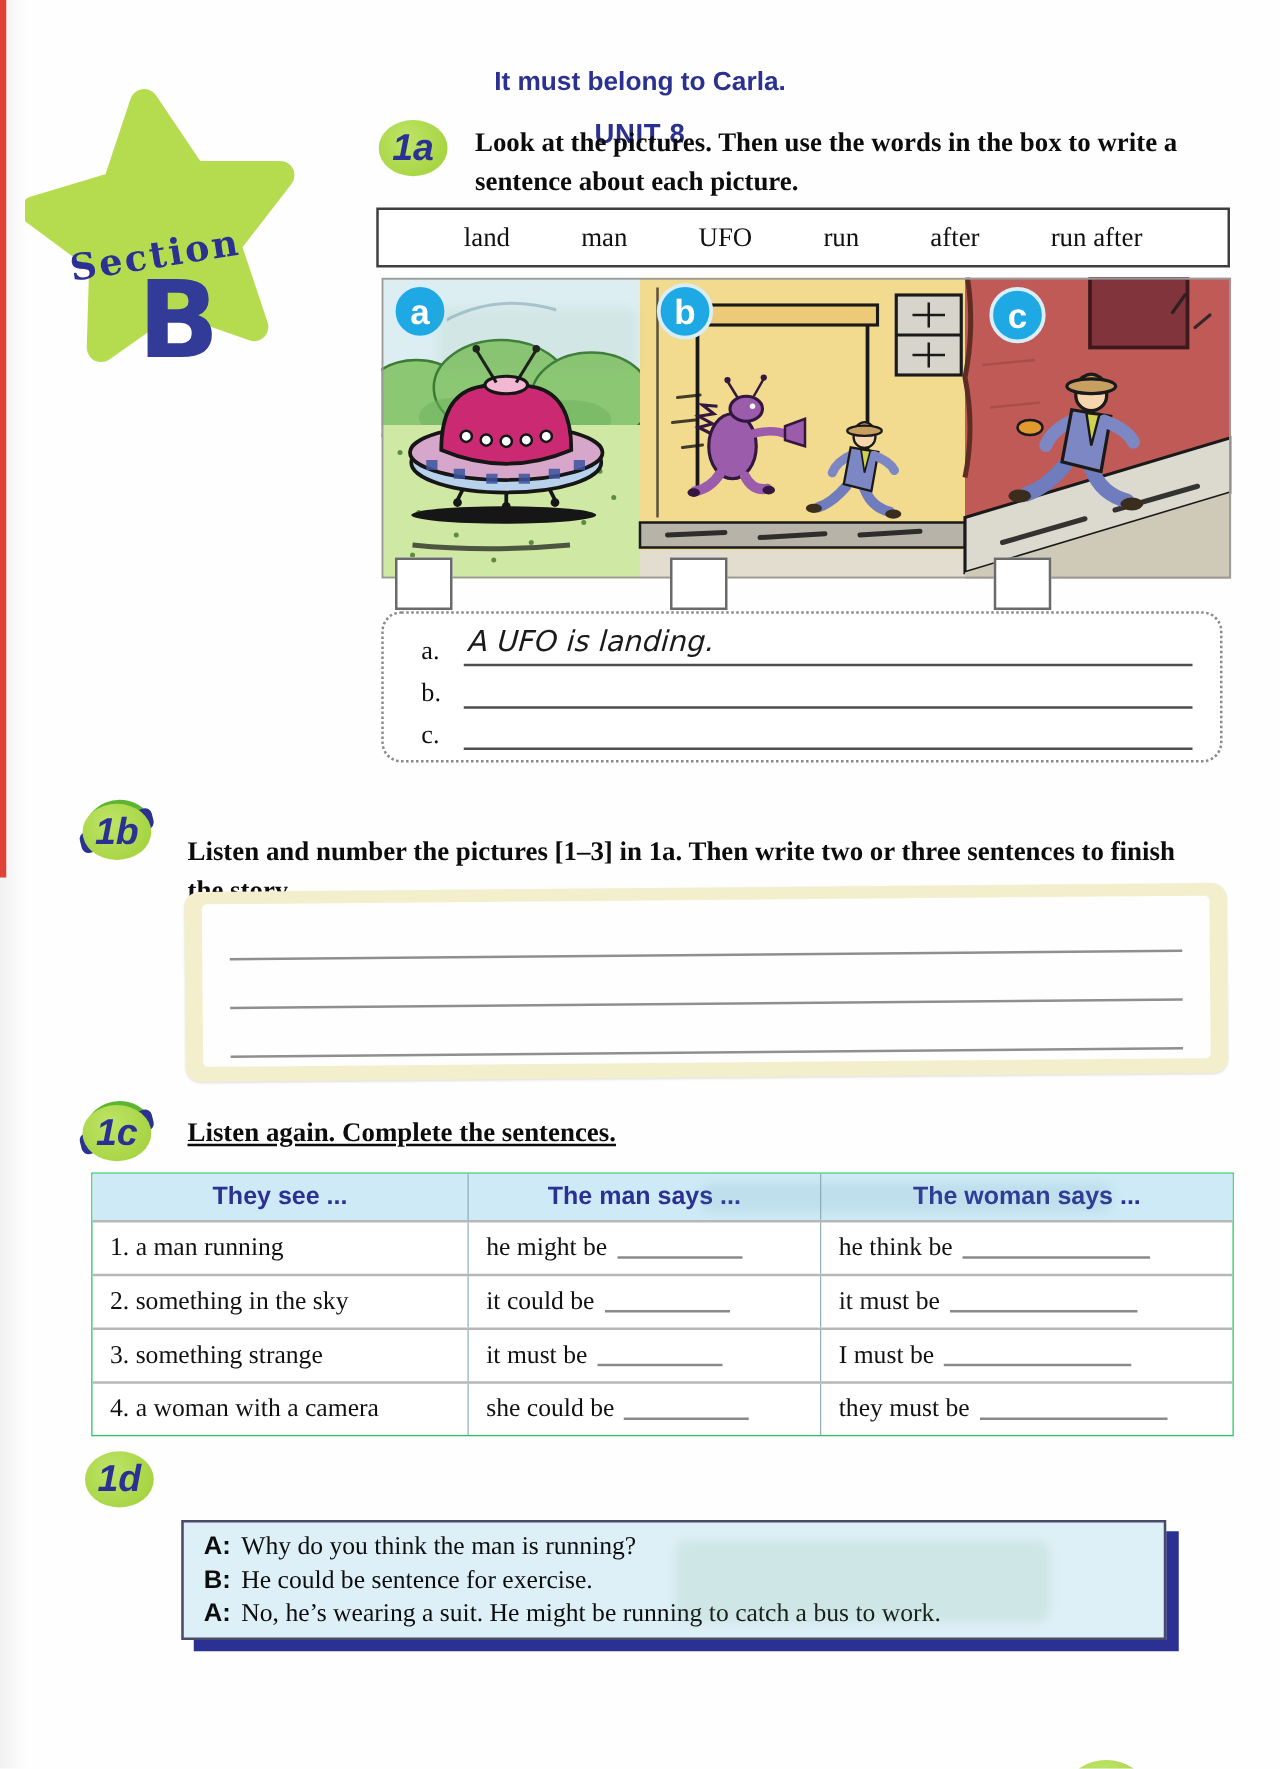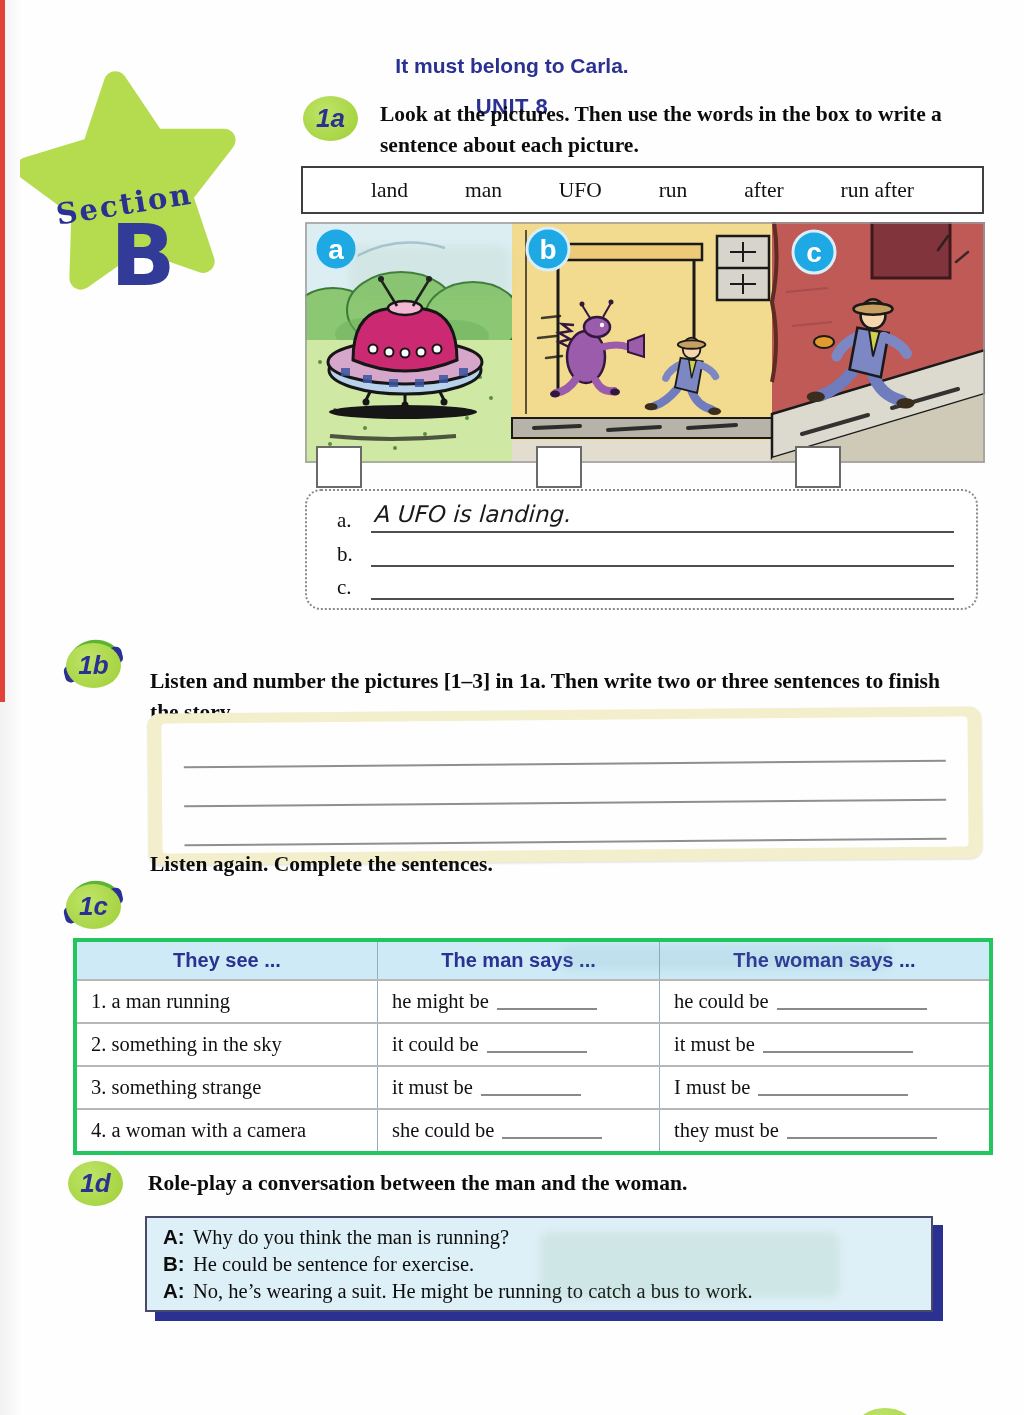--- a/index.html
+++ b/index.html
@@ -21,21 +21,21 @@
 
   
   .star-wrap{position:absolute;left:20px;top:66px;width:220px;height:232px;}
 
   
   .badge{
     position:absolute;width:55px;height:45px;border-radius:50%;
     background:radial-gradient(circle at 40% 35%, #bfe468, #9ecf35);
     display:flex;align-items:center;justify-content:center;
     color:#2b3192;font-family:"Liberation Sans",sans-serif;font-weight:800;
-    font-style:italic;font-size:26px;z-index:3;
+    font-style:italic;font-size:30px;z-index:3;
   }
   .hp{position:absolute;z-index:2;transform:rotate(-14deg);}
 
   .instr{position:absolute;font-weight:700;font-size:21.5px;line-height:1.42;color:#0c0c0c;}
 
   
   .word-box{
     position:absolute;left:301px;top:166px;width:683px;height:48px;
     border:2px solid #3f3f3f;display:flex;align-items:center;
     justify-content:space-between;padding:0 68px;box-sizing:border-box;
@@ -63,21 +63,21 @@
   .notepad{
     position:absolute;left:148px;top:710px;width:834px;height:152px;
     background:#f3efcd;border-radius:12px;transform:rotate(-.5deg);
     box-shadow:0 1px 2px rgba(0,0,0,.12);
   }
   .notepad .inner{position:absolute;left:14px;top:10px;right:14px;bottom:12px;background:#fffeff;border-radius:4px;}
   .pad-line{margin:0 22px;height:37px;border-bottom:2px solid #8f8f8f;}
   .pad-line.first{height:43px;}
 
   
-  .tbl{position:absolute;left:73px;top:938px;width:912px;border:4px solid #22c55e;background:#fff;}
+  .tbl{position:absolute;left:73px;top:938px;width:912px;border:1px solid #22c55e;background:#fff;}
   .tbl-row{display:grid;grid-template-columns:300px 282px 330px;}
   .tbl-head{background:#cdeaf6;}
   .tbl-head .cell{
     color:#2b3192;font-family:"Liberation Sans",sans-serif;font-weight:800;font-size:20px;
     display:flex;align-items:center;justify-content:center;height:37px;
   }
   .tbl-body .cell{font-size:20.5px;height:41px;display:flex;align-items:center;padding-left:14px;box-sizing:border-box;}
   .tbl-body .tbl-row{border-top:2px solid #b7b7b7;}
   .cell + .cell{border-left:1.5px solid #93aebc;}
   .cellline{display:inline-block;border-bottom:2px solid #8a8a8a;height:15px;margin-left:8px;}
@@ -336,37 +336,37 @@
       <div class="pad-line"></div>
     </div>
   </div>
 
   <svg class="hp" style="left:56px;top:865px;" width="68" height="58" viewBox="0 0 68 58">
     <path d="M11 42 a 25 25 0 0 1 47 -7" fill="none" stroke="#5cb531" stroke-width="9" stroke-linecap="round"></path>
     <rect x="4" y="36" width="13" height="17" rx="5.5" fill="#2b3192"></rect>
     <rect x="52" y="29" width="13" height="17" rx="5.5" fill="#2b3192"></rect>
   </svg>
   <div class="badge" style="left:66px;top:884px;">1c</div>
-  <div class="instr" style="left:150px;top:849px;width:700px;">Listen again. Complete the sentences.</div>
+  <div class="instr" style="left:150px;top:891px;width:700px;text-decoration:underline;">Listen again. Complete the sentences.</div>
 
   <div class="tbl">
     <div class="tbl-row tbl-head">
       <div class="cell">They see ...</div>
       <div class="cell">The man says ...</div>
       <div class="cell">The woman says ...</div>
     </div>
     <div class="tbl-body">
       <div class="tbl-row">
         <div class="cell">1. a man running</div>
         <div class="cell">
             <span>he might be</span>
             <span class="cellline w1"></span>
           </div>
         <div class="cell">
-            <span>he could be</span>
+            <span>he think be</span>
             <span class="cellline w2"></span>
           </div>
       </div>
       <div class="tbl-row">
         <div class="cell">2. something in the sky</div>
         <div class="cell">
             <span>it could be</span>
             <span class="cellline w1"></span>
           </div>
         <div class="cell">
@@ -393,21 +393,20 @@
           </div>
         <div class="cell">
             <span>they must be</span>
             <span class="cellline w2"></span>
           </div>
       </div>
     </div>
   </div>
 
   <div class="badge" style="left:68px;top:1161px;">1d</div>
-  <div class="instr" style="left:148px;top:1168px;width:800px;">Role-play a conversation between the man and the woman.</div>
 
   <div class="dialog">
     <div class="dlg-line">
       <span class="dlg-speaker">A:</span>
       <span>Why do you think the man is running?</span>
     </div>
     <div class="dlg-line">
       <span class="dlg-speaker">B:</span>
       <span>He could be sentence for exercise.</span>
     </div>

